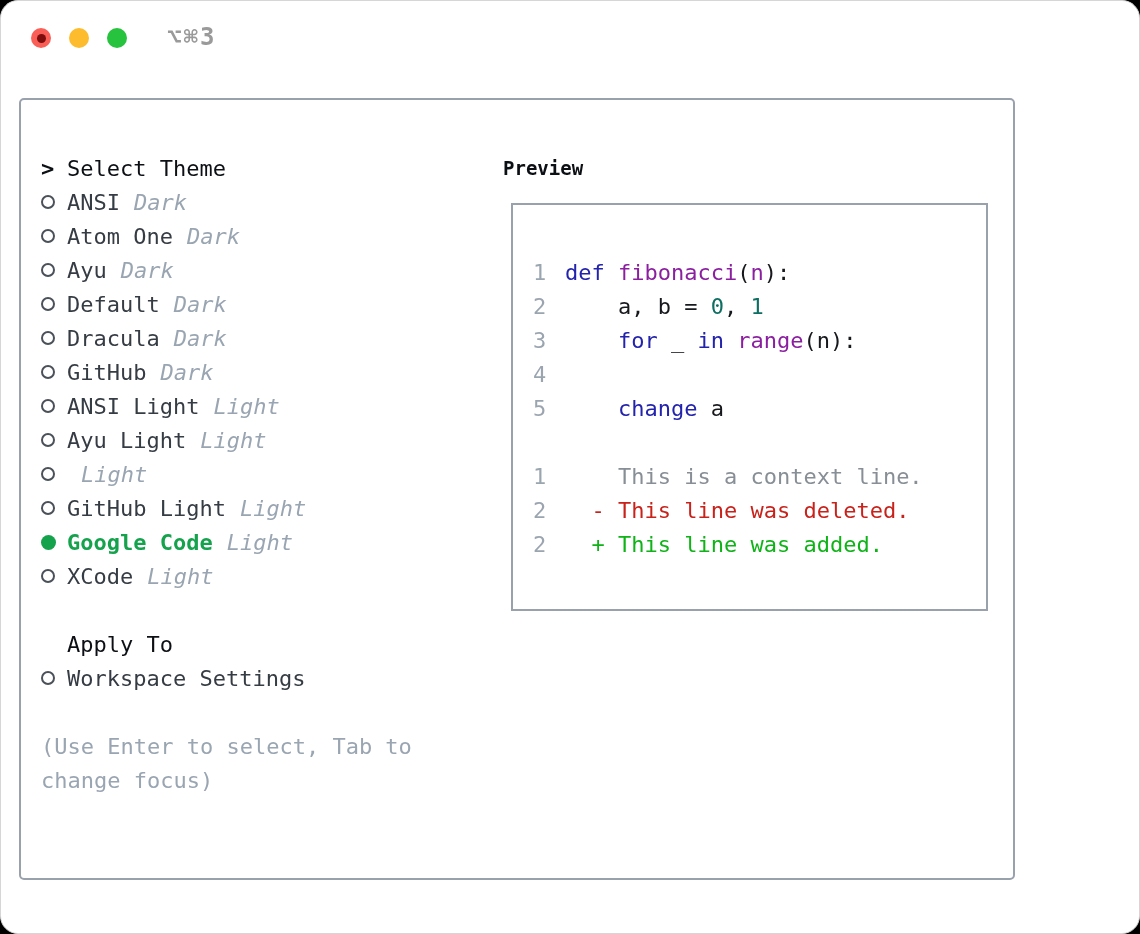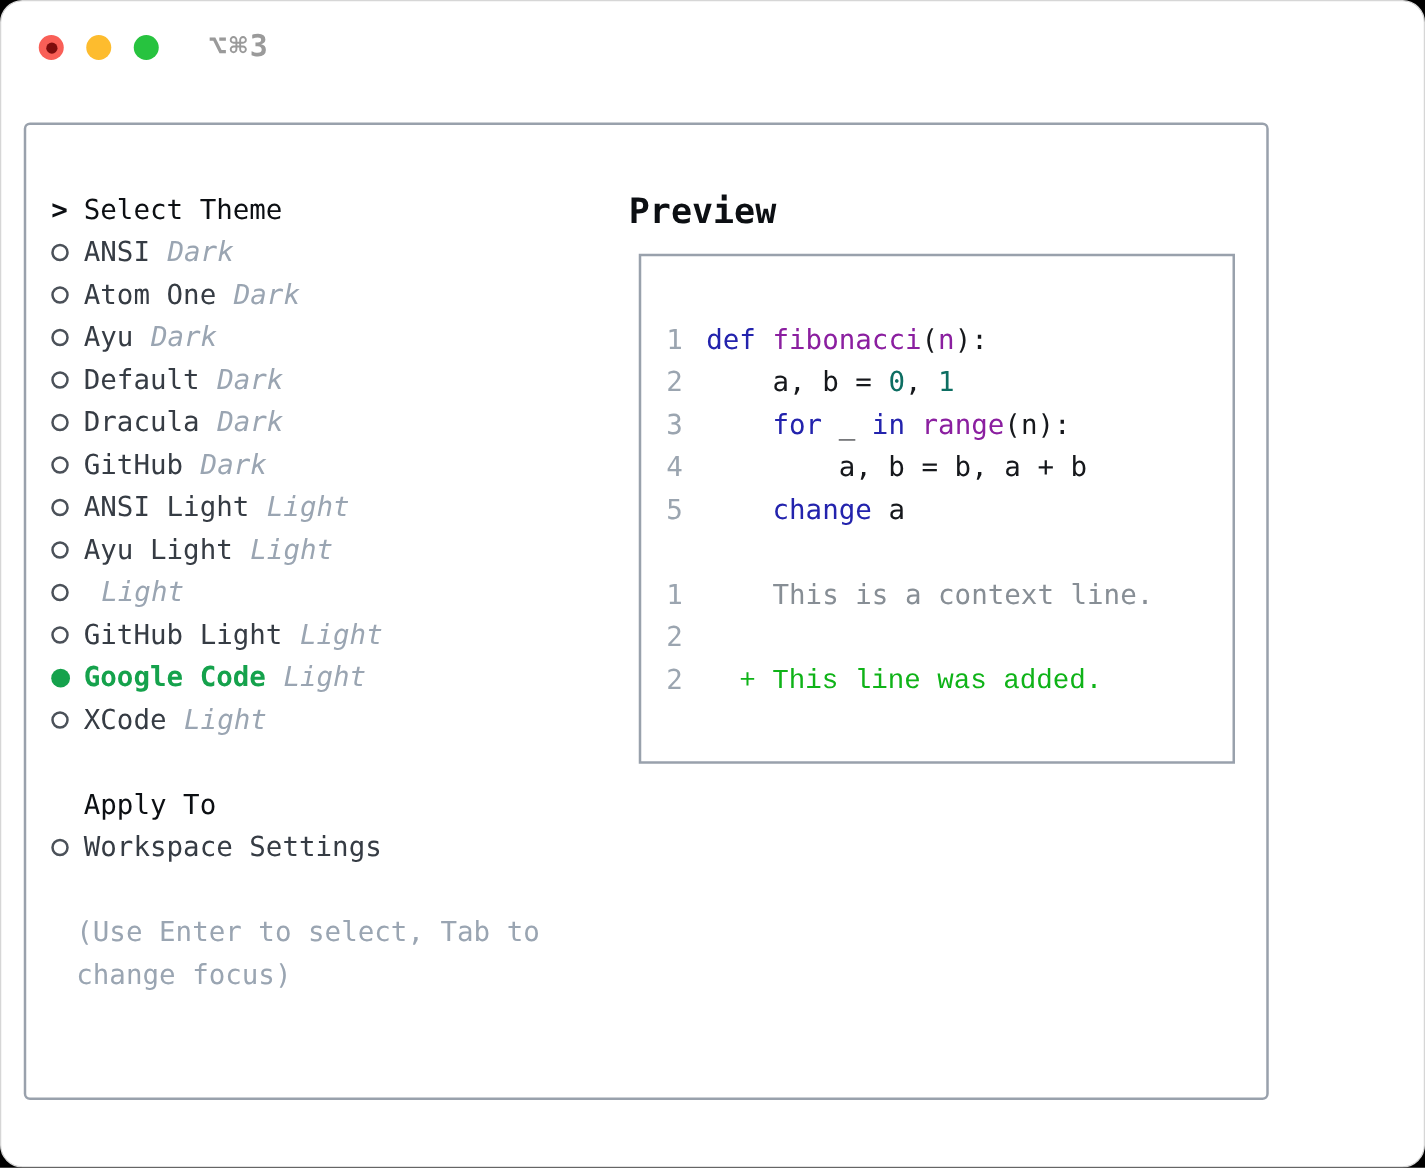--- a/index.html
+++ b/index.html
@@ -19,35 +19,35 @@
   #left-rows{position:absolute;left:20px;top:51px;}
   .row{display:flex;align-items:center;height:34px;font-size:22px;white-space:pre;}
   .bul{flex:0 0 26px;display:flex;align-items:center;}
   .ring{width:14px;height:14px;border:2px solid #4b5159;border-radius:50%;box-sizing:border-box;}
   .dot{width:15px;height:15px;border-radius:50%;background:var(--selected_green);}
   .cursor{flex:0 0 26px;font-weight:bold;color:#0c0f13;}
   .hd{font-weight:normal;color:#0c0f13;}
   .name{color:#363c44;}
   .name.sel{color:var(--selected_green);font-weight:bold;}
   .variant{color:var(--muted);font-style:italic;margin-left:14px;}
-  .helpline{color:var(--muted);margin-left:20px;}
+  .helpline{color:var(--muted);}
   
-  #preview-title{position:absolute;left:482px;top:51px;height:34px;display:flex;align-items:center;font-size:28px;font-weight:bold;color:#0c0f13;}
+  #preview-title{position:absolute;left:482px;top:51px;height:34px;display:flex;align-items:center;font-size:19px;font-weight:bold;color:#0c0f13;}
   #preview-box{position:absolute;left:490px;top:103px;width:477px;height:408px;border:2px solid var(--border);box-sizing:border-box;background:#fff;}
   #preview-lines{position:absolute;left:20px;top:50px;right:8px;}
   .pline{display:flex;align-items:center;height:34px;font-size:22px;}
   .lnum{flex:0 0 32px;color:var(--line_number);}
   .ptoks{white-space:pre;}
   .tk-kw{color:var(--keyword);}
   .tk-fn{color:var(--function);}
   .tk-num{color:var(--number);}
   .tk-pl{color:var(--plain);}
   .tk-ctx{color:var(--context);margin-top:35px;}
   .tk-del{color:var(--deleted);}
-  .tk-add{color:var(--added);font-family:Liberation Mono, monospace;}
+  .tk-add{color:var(--added);}
 </style>
 </head>
 <body>
 
 <div id="window">
 
   <div id="titlebar">
     <div class="tl" id="tl-close">
       <div class="innerdot"></div>
     </div>
@@ -89,36 +89,36 @@
           <div class="pline">
             <span class="lnum">2</span>
             <span class="ptoks"><span class="tk-pl">    a, b = </span><span class="tk-num">0</span><span class="tk-pl">, </span><span class="tk-num">1</span></span>
           </div>
           <div class="pline">
             <span class="lnum">3</span>
             <span class="ptoks"><span class="tk-pl">    </span><span class="tk-kw">for</span><span class="tk-pl"> _ </span><span class="tk-kw">in</span><span class="tk-pl"> </span><span class="tk-fn">range</span><span class="tk-pl">(n):</span></span>
           </div>
           <div class="pline">
             <span class="lnum">4</span>
-            <span class="ptoks"><span class="tk-pl">        a, b = b, a + b</span></span>
           </div>
           <div class="pline">
             <span class="lnum">5</span>
             <span class="ptoks"><span class="tk-pl">    </span><span class="tk-kw">change</span><span class="tk-pl"> a</span></span>
           </div>
           <div class="pline">
             <span class="lnum"></span>
             <span class="ptoks"></span>
           </div>
           <div class="pline">
             <span class="lnum">1</span>
             <span class="ptoks"><span class="tk-ctx">    This is a context line.</span></span>
           </div>
           <div class="pline">
             <span class="lnum">2</span>
+            <span class="ptoks"><span class="tk-del">  - This line was deleted.</span></span>
           </div>
           <div class="pline">
             <span class="lnum">2</span>
             <span class="ptoks"><span class="tk-add">  + This line was added.</span></span>
           </div>
         </div>
     </div>
   </div>
 
 </div>

